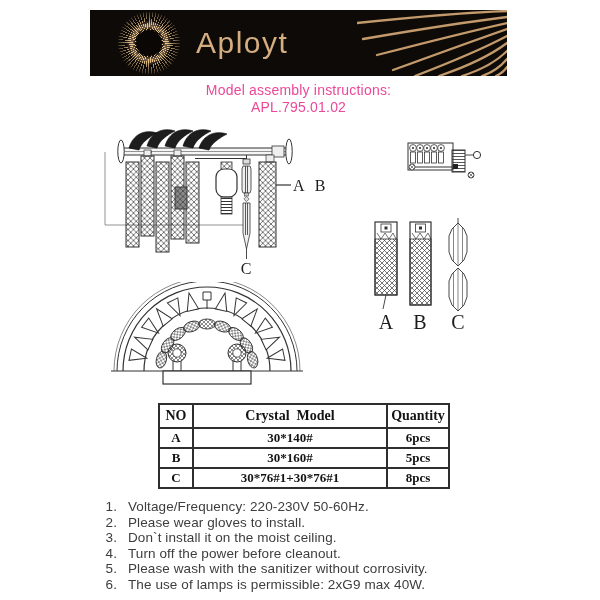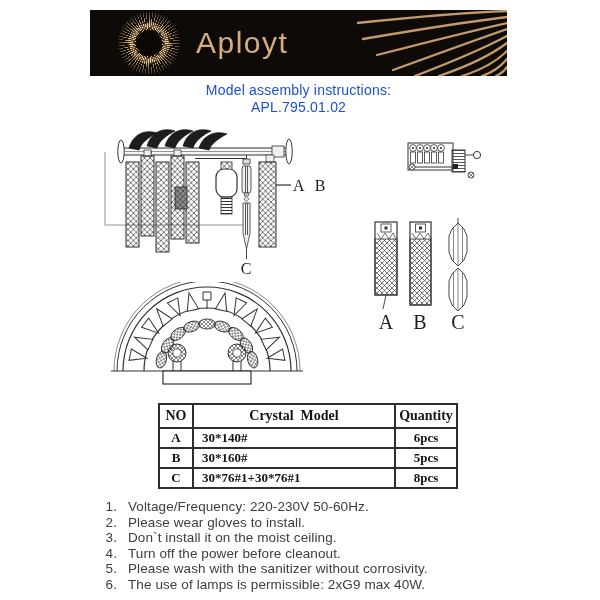--- a/index.html
+++ b/index.html
@@ -32,21 +32,21 @@
   }
   .brand {
     position:absolute; left:106px; top:16px; font-size:30px; line-height:34px;
     color:#d4ad81; letter-spacing:1.5px; font-weight:400;
   }
   .rays { position:absolute; right:0; top:0; }
 
   
   .title-block {
     position:absolute; left:90px; top:82px; width:417px; text-align:center;
-    color:#1d4ed8; font-size:14px; line-height:17px; letter-spacing:0.2px;
+    color:#ec4899; font-size:14px; line-height:17px; letter-spacing:0.2px;
   }
 
   
   .front-view { position:absolute; left:95px; top:125px; }
   .wiring     { position:absolute; left:405px; top:140px; }
   .crystals   { position:absolute; left:367px; top:213px; }
   .topview    { position:absolute; left:108px; top:282px; }
 
   .serif-label {
     position:absolute; font-family:"Liberation Serif", serif; font-weight:normal;
@@ -63,21 +63,21 @@
   .crystal-table {
     position:absolute; left:158px; top:403px; border-collapse:collapse;
     font-family:"Liberation Mono", monospace; font-weight:bold; color:#141414;
     table-layout:fixed;
   }
   .crystal-table th, .crystal-table td { border:2px solid #2e2e2e; padding:0;font-family:Liberation Serif, serif; }
   .crystal-table th { height:22px; font-size:14px; white-space:pre; text-align:center; }
   .crystal-table td { height:18px; font-size:13px; }
   .col-no  { width:32px; text-align:center; }
   .col-mod { width:192px;margin-left:17px; }
-  td.col-mod { text-align:left; padding-left:8px; }
+  td.col-mod { text-align:center; }
   .col-qty { width:60px; text-align:center; }
 
   
   .instructions { position:absolute; left:100px; top:499px; width:420px; }
   .instr-row { display:flex; font-size:13.5px; line-height:15.5px; color:#3d3d3d; letter-spacing:0.1px; }
   .instr-num { width:17px; text-align:right; margin-right:11px; flex:none; }
 </style>
 </head>
 <body>
 

